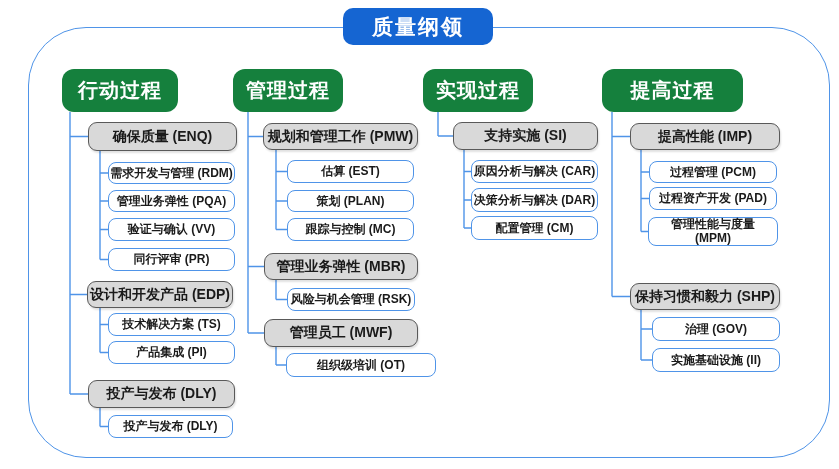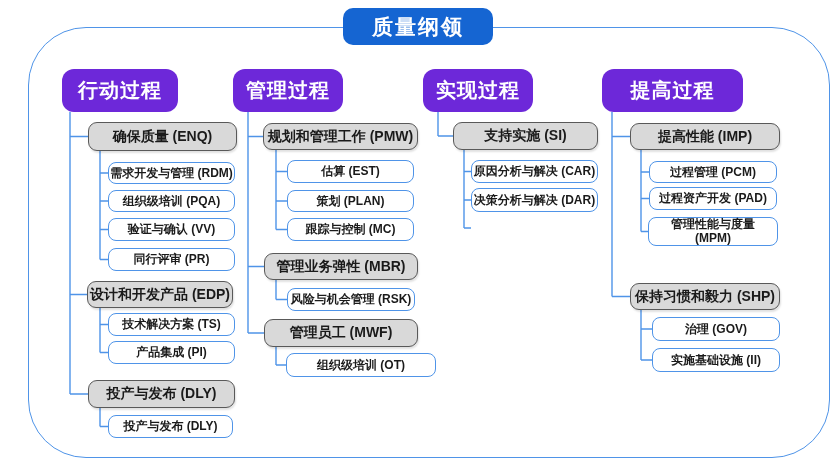--- a/index.html
+++ b/index.html
@@ -1,21 +1,21 @@
 <!DOCTYPE html>
 <html><head>
 <meta charset="utf-8">
 <style>
   html,body{margin:0;padding:0;background:#ffffff;font-family:"Liberation Sans","DejaVu Sans",sans-serif;}
   .stage{position:relative;width:839px;height:469px;background:#ffffff;overflow:hidden;}
   .outer-frame{position:absolute;left:28px;top:27px;width:800px;height:429px;border:1.6px solid #4f94e8;border-radius:58px;z-index:0;background:transparent;}
   .connectors{position:absolute;left:0;top:0;width:839px;height:469px;z-index:1;}
   .node{position:absolute;display:flex;align-items:center;justify-content:center;box-sizing:border-box;text-align:center;color:#1a1a1a;font-weight:bold;z-index:2;}
   .title-box{background:#1565d2;color:#ffffff;border-radius:10px;font-size:21px;letter-spacing:2px;z-index:3;}
-  .col-header{background:#6d28d9;color:#ffffff;border-radius:12px;font-size:20px;letter-spacing:1px;}
+  .col-header{background:#15803d;color:#ffffff;border-radius:12px;font-size:20px;letter-spacing:1px;}
   .gray-box{background:#d9d9d9;border:1.8px solid #595959;border-radius:9px;font-size:14px;white-space:nowrap;box-shadow:1px 2px 2px rgba(0,0,0,0.12);}
   .white-box{background:#ffffff;border:1.6px solid #4f94e8;border-radius:8px;font-size:12px;white-space:nowrap;}
   .white-box.wrap{white-space:normal;line-height:1.15;padding:0 4px;}
 </style>
 </head>
 <body>
 
 <div class="stage">
 
   <div class="outer-frame"></div>
@@ -42,41 +42,42 @@
 
   <div class="node title-box" style="left:343px;top:8px;width:150px;height:37px">质量纲领</div>
 
   <div class="node col-header" style="left:62px;top:69px;width:116px;height:43px">行动过程</div>
   <div class="node col-header" style="left:233px;top:69px;width:110px;height:43px">管理过程</div>
   <div class="node col-header" style="left:423px;top:69px;width:110px;height:43px">实现过程</div>
   <div class="node col-header" style="left:602px;top:69px;width:141px;height:43px">提高过程</div>
 
   <div class="node gray-box" style="left:88px;top:122px;width:149px;height:29px">确保质量 (ENQ)</div>
   <div class="node white-box" style="left:108px;top:162px;width:127px;height:22px">需求开发与管理 (RDM)</div>
-  <div class="node white-box" style="left:108px;top:190px;width:127px;height:22px">组织级培训 (PQA)</div>
+  <div class="node white-box" style="left:108px;top:190px;width:127px;height:22px">管理业务弹性 (PQA)</div>
   <div class="node white-box" style="left:108px;top:218px;width:127px;height:23px">验证与确认 (VV)</div>
   <div class="node white-box" style="left:108px;top:248px;width:127px;height:23px">同行评审 (PR)</div>
   <div class="node gray-box" style="left:87px;top:281px;width:146px;height:27px">设计和开发产品 (EDP)</div>
   <div class="node white-box" style="left:108px;top:313px;width:127px;height:23px">技术解决方案 (TS)</div>
   <div class="node white-box" style="left:108px;top:341px;width:127px;height:23px">产品集成 (PI)</div>
   <div class="node gray-box" style="left:88px;top:380px;width:147px;height:28px">投产与发布 (DLY)</div>
   <div class="node white-box" style="left:108px;top:415px;width:125px;height:23px">投产与发布 (DLY)</div>
 
   <div class="node gray-box" style="left:263px;top:123px;width:155px;height:27px">规划和管理工作 (PMW)</div>
   <div class="node white-box" style="left:287px;top:160px;width:127px;height:23px">估算 (EST)</div>
   <div class="node white-box" style="left:287px;top:190px;width:127px;height:22px">策划 (PLAN)</div>
   <div class="node white-box" style="left:287px;top:218px;width:127px;height:23px">跟踪与控制 (MC)</div>
   <div class="node gray-box" style="left:264px;top:253px;width:154px;height:27px">管理业务弹性 (MBR)</div>
   <div class="node white-box" style="left:287px;top:288px;width:128px;height:23px">风险与机会管理 (RSK)</div>
   <div class="node gray-box" style="left:264px;top:319px;width:154px;height:28px">管理员工 (MWF)</div>
   <div class="node white-box" style="left:286px;top:353px;width:150px;height:24px">组织级培训 (OT)</div>
 
   <div class="node gray-box" style="left:453px;top:122px;width:145px;height:28px">支持实施 (SI)</div>
   <div class="node white-box" style="left:471px;top:160px;width:127px;height:23px">原因分析与解决 (CAR)</div>
   <div class="node white-box" style="left:471px;top:188px;width:127px;height:24px">决策分析与解决 (DAR)</div>
+  <div class="node white-box" style="left:471px;top:216px;width:127px;height:24px">配置管理 (CM)</div>
 
   <div class="node gray-box" style="left:630px;top:123px;width:150px;height:27px">提高性能 (IMP)</div>
   <div class="node white-box" style="left:649px;top:161px;width:128px;height:22px">过程管理 (PCM)</div>
   <div class="node white-box" style="left:649px;top:187px;width:128px;height:23px">过程资产开发 (PAD)</div>
   <div class="node white-box wrap" style="left:648px;top:217px;width:130px;height:29px">管理性能与度量 (MPM)</div>
   <div class="node gray-box" style="left:630px;top:283px;width:150px;height:27px">保持习惯和毅力 (SHP)</div>
   <div class="node white-box" style="left:652px;top:317px;width:128px;height:24px">治理 (GOV)</div>
   <div class="node white-box" style="left:652px;top:348px;width:128px;height:24px">实施基础设施 (II)</div>
 
 </div>

